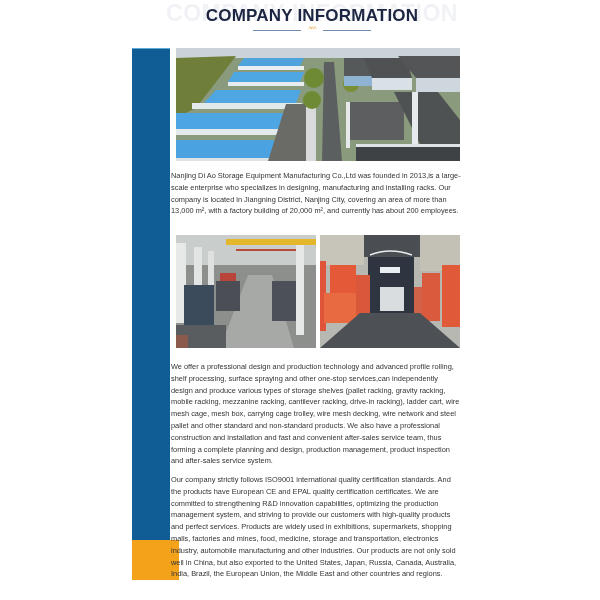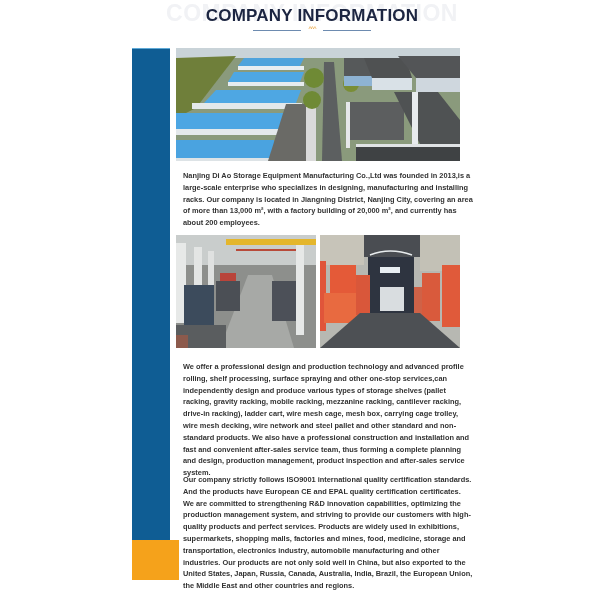--- a/index.html
+++ b/index.html
@@ -17,21 +17,21 @@
     .sidebar-top-line { position: absolute; left: 0; top: 0; width: 38px; height: 1px; background: #5ea9d6; }
     .view-more { position: absolute; left: 132px; top: 540px; width: 38px; height: 40px; background: #f5a21b; color: #ffffff; font-size: 8px; text-align: center; line-height: 9px; padding-top: 10px; box-sizing: border-box; cursor: pointer; padding-left: 47px; }
     .view-more span { display: block; }
 
     .photo { position: absolute; overflow: hidden; }
     .photo svg { display: block; width: 100%; height: 100%; }
     .photo-aerial { left: 176px; top: 48px; width: 284px; height: 113px; }
     .photo-workshop { left: 176px; top: 235px; width: 140px; height: 113px; }
     .photo-warehouse { left: 320px; top: 235px; width: 140px; height: 113px; }
 
-    .para { position: absolute; left: 183px; width: 290px; font-size: 7.4px; line-height: 11.8px; color: #333333; font-weight: bold; }
+    .para { position: absolute; left: 171px; width: 290px; font-size: 7.4px; line-height: 11.8px; color: #333333; }
     .para-1 { top: 170px; }
     .para-2 { top: 361px; }
     .para-3 { top: 474px; }
   </style>
 </head>
 <body>
 
 <div class="title-wrap">
   <div class="title-ghost">COMPANY INFORMATION</div>
   <div class="title-main">COMPANY INFORMATION</div>

